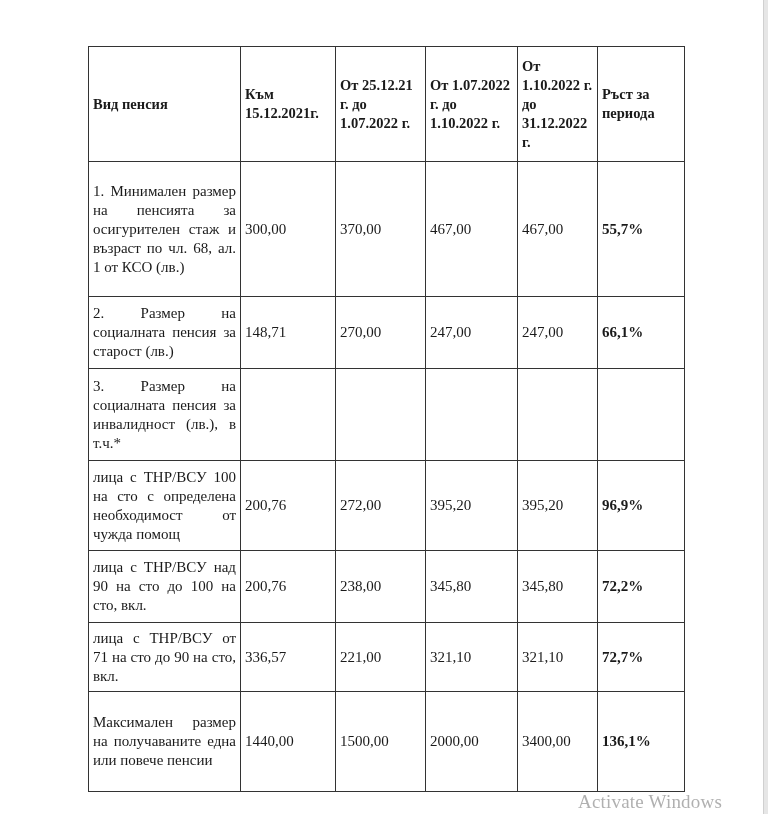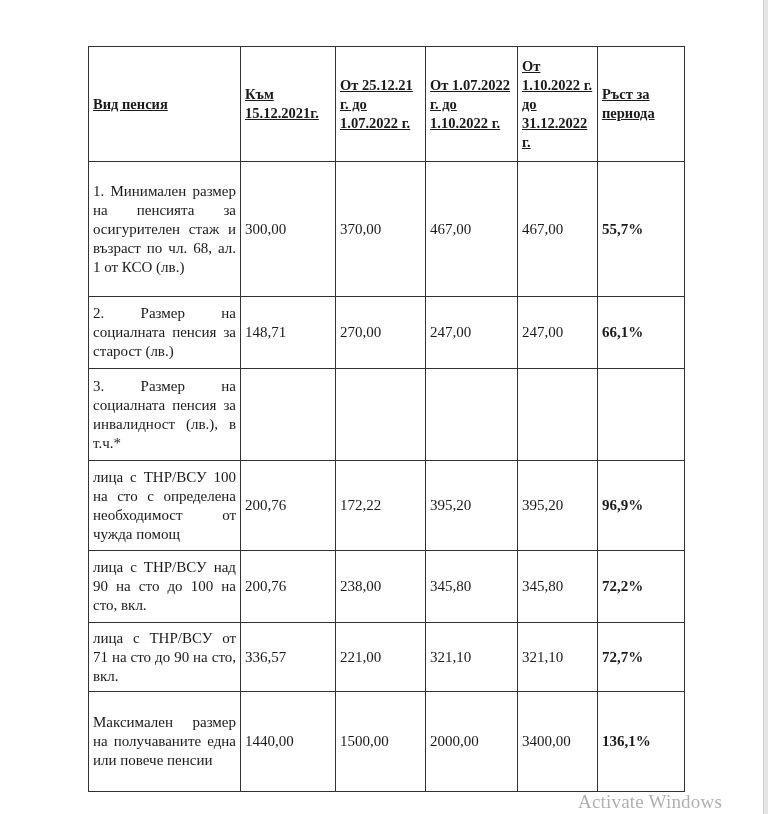--- a/index.html
+++ b/index.html
@@ -40,21 +40,20 @@
       padding: 2px 4px 2px 4px;
       vertical-align: middle;
     }
     table.pension-table thead tr {
       height: 115px;
     }
     table.pension-table th {
       font-weight: bold;
       text-align: left;
       font-size: 14.5px;
-      text-decoration: underline;
     }
     td.desc {
       text-align: justify;
       text-align-last: left;
     }
     th.justify, td.justify {
       text-align: justify;
       text-align-last: justify;
     }
     td.num {
@@ -120,21 +119,21 @@
       <td class="desc">3. Размер на социалната пенсия за инвалидност (лв.), в т.ч.*</td>
       <td class="num"></td>
       <td class="num"></td>
       <td class="num"></td>
       <td class="num"></td>
       <td class="growth"></td>
     </tr>
     <tr style="height:90px">
       <td class="desc">лица с ТНР/ВСУ 100 на сто с определена необходимост от чужда помощ</td>
       <td class="num">200,76</td>
-      <td class="num">172,22</td>
+      <td class="num">272,00</td>
       <td class="num">395,20</td>
       <td class="num">395,20</td>
       <td class="growth">96,9%</td>
     </tr>
     <tr style="height:72px">
       <td class="desc">лица с ТНР/ВСУ над 90 на сто до 100 на сто, вкл.</td>
       <td class="num">200,76</td>
       <td class="num">238,00</td>
       <td class="num">345,80</td>
       <td class="num">345,80</td>

